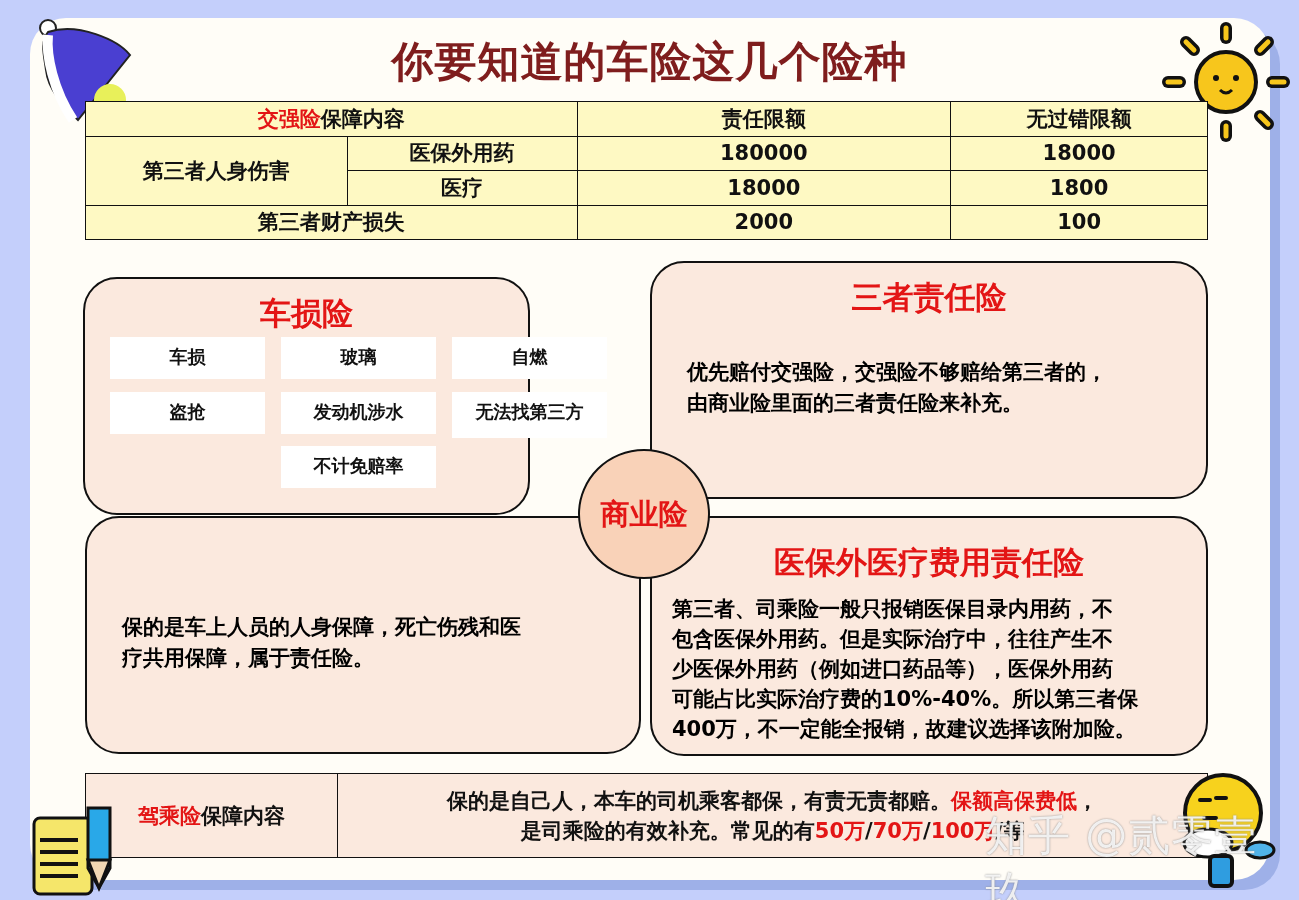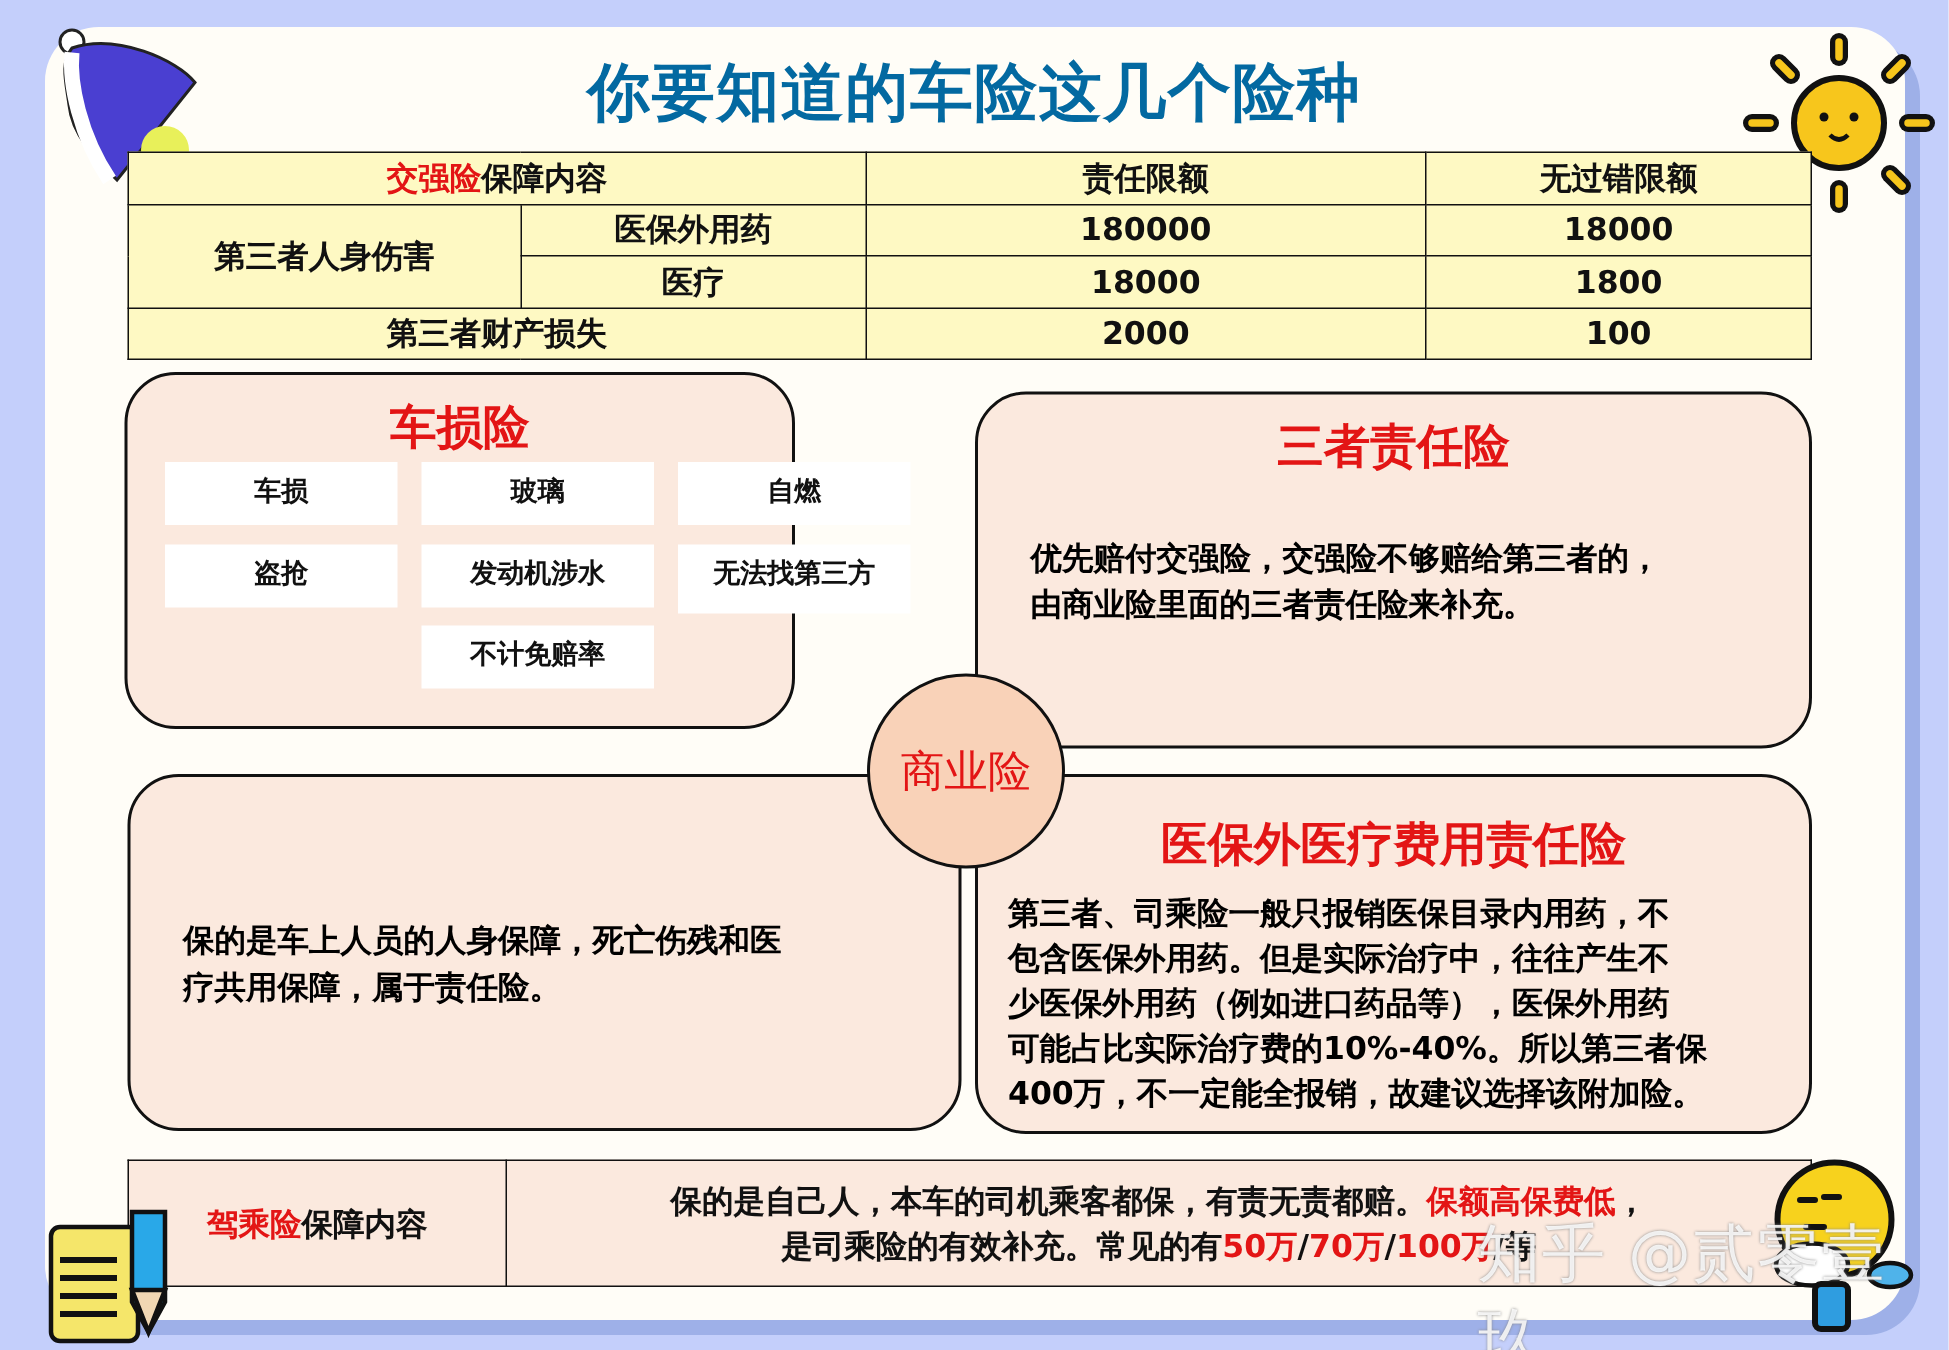--- a/index.html
+++ b/index.html
@@ -12,21 +12,21 @@
   .card {
     position: absolute;
     left: 30px; top: 18px;
     width: 1240px; height: 862px;
     background: #fffdf7;
     border-radius: 36px;
     box-shadow: 10px 10px 0 #9eb0e8;
   }
   .title {
     position: absolute; left: 0; top: 34px; width: 1299px;
-    text-align: center; color: #0369a1;
+    text-align: center; color: #7f1d1d;
     font-size: 42px; font-weight: bold; letter-spacing: 1px;
   }
   table.jq {
     position: absolute; left: 85px; top: 101px;
     width: 1123px; border-collapse: collapse;
     background: #fef9c3;
   }
   table.jq td {
     border: 1.5px solid #111; height: 34.5px;
     text-align: center; font-weight: bold; font-size: 21px; color: #111;
@@ -43,21 +43,21 @@
   .tag {
     position: absolute; background: #fff; width: 155px; height: 42px;
     text-align: center; line-height: 40px; font-size: 18px; font-weight: bold; color: #111;
   }
   .para {
     position: absolute; font-size: 21px; font-weight: bold; color: #000000; line-height: 31px;
   }
   .circle {
     position: absolute; left: 578px; top: 449px; width: 132px; height: 130px;
     border-radius: 50%; background: #f9d2b8; border: 2px solid #111;
-    text-align: center; line-height: 126px; color: #e31515; font-size: 29px; font-weight: normal;
+    text-align: center; line-height: 126px; color: #e31515; font-size: 29px; font-weight: bold;
   }
   table.jc {
     position: absolute; left: 85px; top: 773px; width: 1123px; height: 85px;
     border-collapse: collapse; background: #fbe9de;
   }
   table.jc td { border: 1.5px solid #111; font-weight: bold; font-size: 21px; color: #111; text-align: center; }
   .watermark {
     position: absolute; left: 985px; top: 808px; font-size: 42px; color: rgba(255,255,255,0.85);
     text-shadow: 0 0 2px #888; letter-spacing: 1px;
   }
@@ -126,21 +126,21 @@
     <td>1800</td>
   </tr>
   <tr>
     <td colspan="2">第三者财产损失</td>
     <td class="red">2000</td>
     <td>100</td>
   </tr>
 </tbody>
   </table>
 
-<div class="box" style="left:83px;top:248px;width:447px;height:238px">
+<div class="box" style="left:83px;top:277px;width:447px;height:238px">
   <div class="box-title" style="top:14px">车损险</div>
   <div class="tag" style="left:25px;top:58px">车损</div>
   <div class="tag" style="left:196px;top:58px">玻璃</div>
   <div class="tag" style="left:367px;top:58px">自燃</div>
   <div class="tag" style="left:25px;top:113px">盗抢</div>
   <div class="tag" style="left:196px;top:113px">发动机涉水</div>
   <div class="tag" style="left:367px;top:113px;height:46px">无法找第三方</div>
   <div class="tag" style="left:196px;top:167px">不计免赔率</div>
 </div>
 

